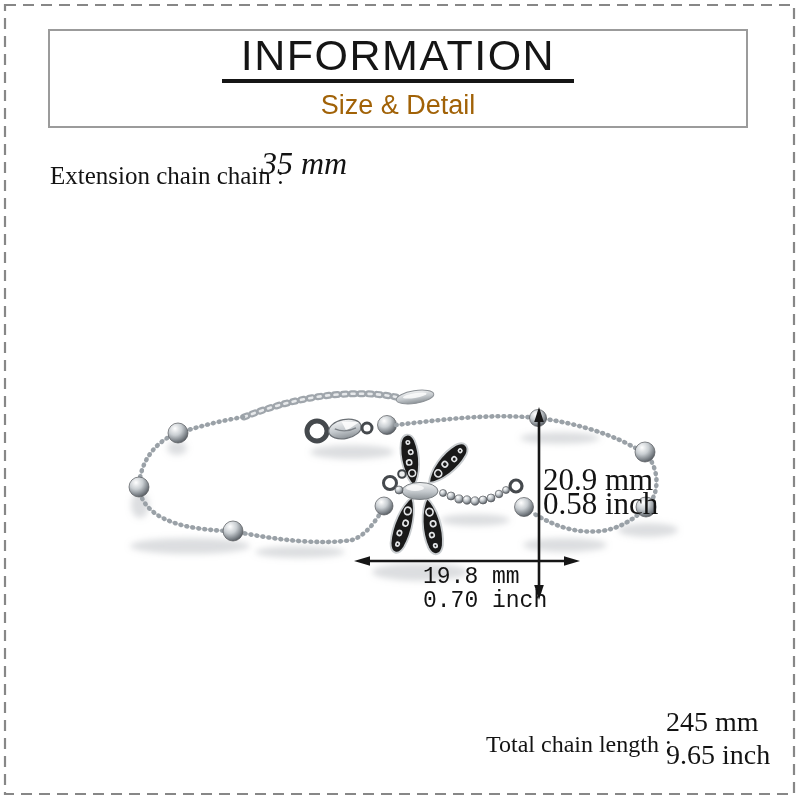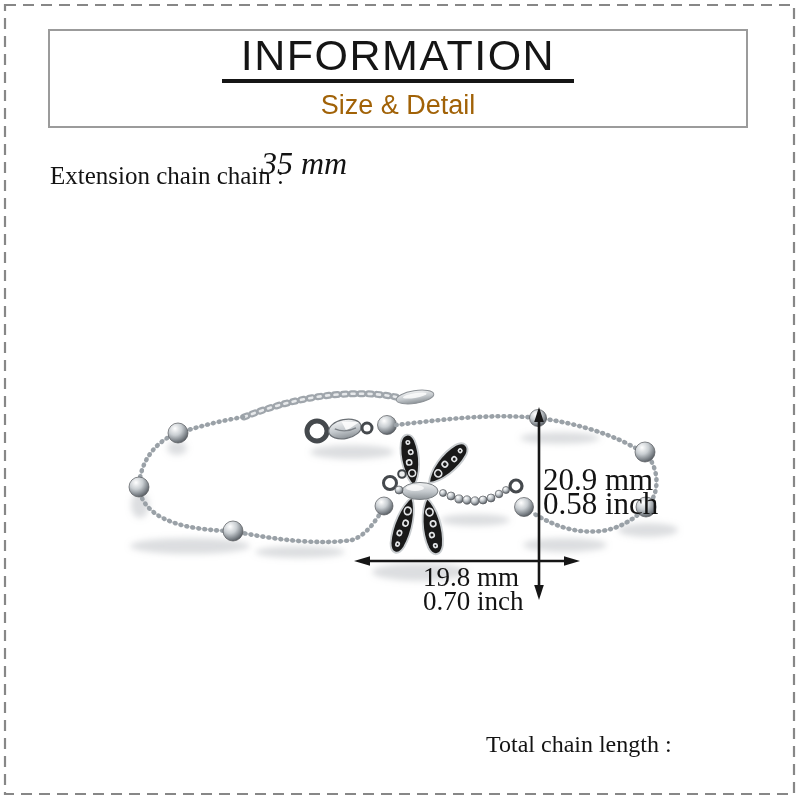--- a/index.html
+++ b/index.html
@@ -13,21 +13,21 @@
   .hdr-title{font-size:43px;line-height:45px;margin-top:2px;letter-spacing:1.5px;color:#151515;}
   .hdr-underline{width:352px;height:4px;background:#151515;margin:1px auto 0;}
   .hdr-sub{font-size:27px;line-height:30px;margin-top:7px;color:#a16207;}
   
   .txt{position:absolute;color:#131313;white-space:nowrap;}
   .ext-label{left:50px;top:162px;font-size:25px;}
   .ext-vals{left:261px;top:148px;font-size:32px;line-height:31px;font-style:italic;}
   .total-label{left:486px;top:731px;font-size:24px;text-align:center;}
   .total-vals{left:666px;top:705px;font-size:28px;line-height:33px;}
   .vdim{left:543px;top:468px;font-size:31px;line-height:24px;}
-  .hdim{left:423px;top:565px;font-size:27px;line-height:24px;}
+  .hdim{left:423px;top:565px;font-size:23px;line-height:24px;font-family:Liberation Mono, monospace;}
   
   .dimline{stroke:#161616;stroke-width:2.6;}
   .dimfill{fill:#161616;}
   .cable-under{fill:none;stroke:#ccd0d3;stroke-width:1.4;}
   .cable{fill:none;stroke:#9aa1a7;stroke-width:4.6;stroke-dasharray:0.6 5.4;stroke-linecap:round;}
   .curb{fill:none;stroke:#a0a6ac;stroke-width:7;stroke-dasharray:3 5.5;stroke-linecap:round;}
   .curb-hi{fill:none;stroke:#e7e9eb;stroke-width:2.6;stroke-dasharray:3 5.5;stroke-linecap:round;}
   .bead{fill:url(#beadGrad);stroke:#54585c;stroke-width:0.7;}
   .ringc{fill:none;stroke:#45494d;}
   .wing-curl{fill:none;stroke:#e3e5e7;stroke-width:1.6;}
@@ -199,14 +199,18 @@
   <div class="txt vdim">
     <div>20.9 mm</div>
     <div>0.58 inch</div>
   </div>
   <div class="txt hdim">
     <div>19.8 mm</div>
     <div>0.70 inch</div>
   </div>
 
   <div class="txt total-label">Total chain length :</div>
+  <div class="txt total-vals">
+    <div>245 mm</div>
+    <div>9.65 inch</div>
+  </div>
 
 </div>
 
 </body></html>

